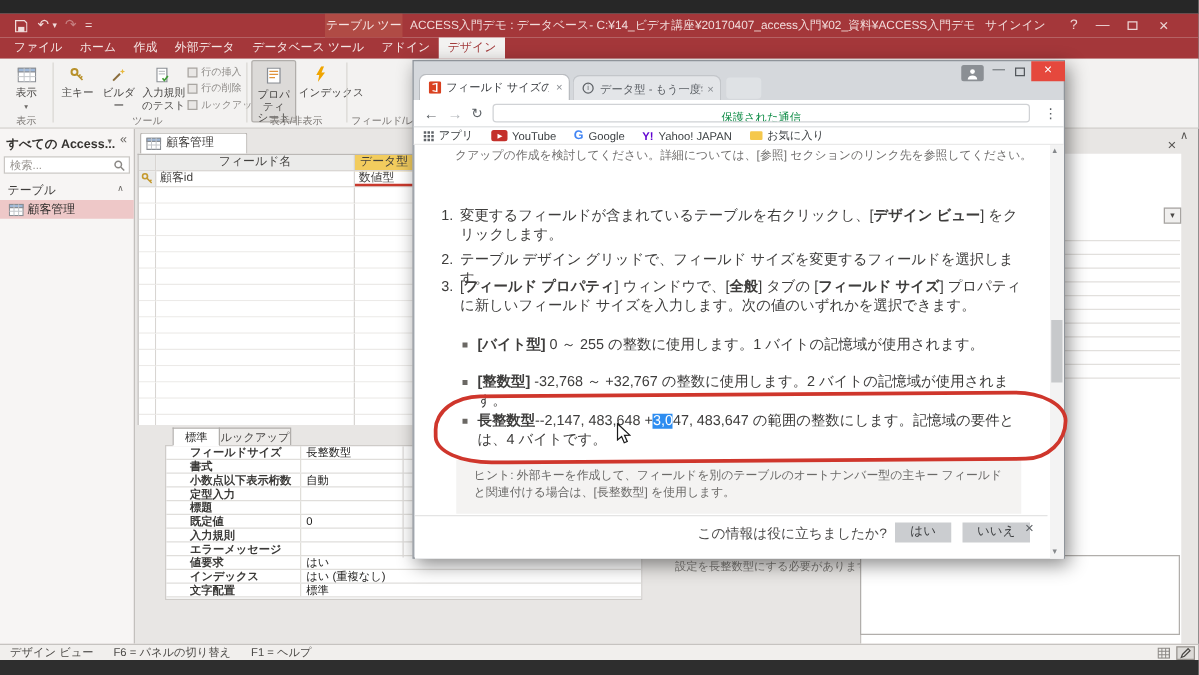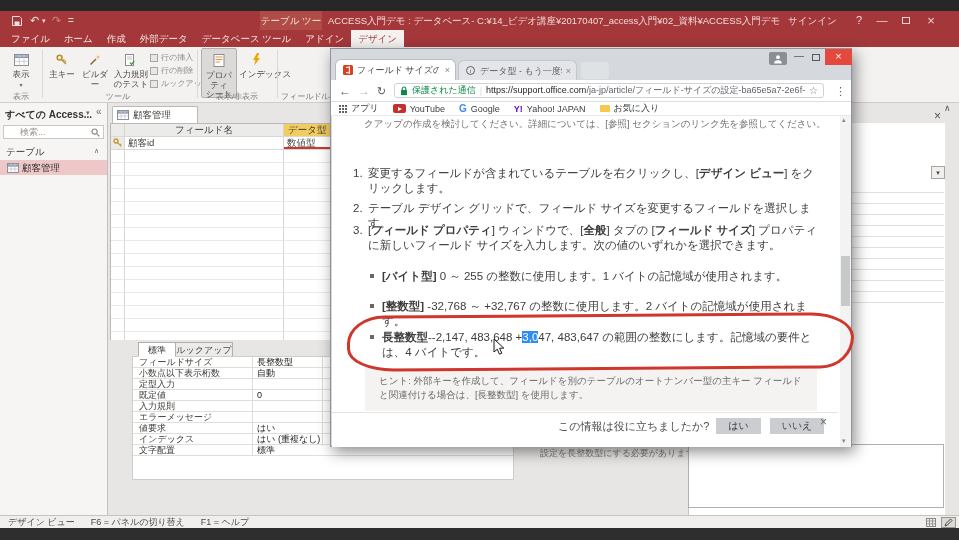--- a/index.html
+++ b/index.html
@@ -38,21 +38,21 @@
   .minirow{display:flex;align-items:center;gap:3px;height:13px;font-size:8px;color:#8f8c89;white-space:nowrap;}
   .mini-ic{display:inline-block;width:8px;height:8px;border:1px solid #a9a6a2;background:#e9e7e5;flex:none;}
   #small-col{position:absolute;left:150px;top:4px;width:46px;}
 
   
   .sidebar{position:absolute;left:0;top:103px;width:108px;height:412px;background:#f7f5f4;border-right:1px solid #c3c0bd;}
   .sb-title{position:absolute;left:5px;top:5px;font-size:10px;font-weight:bold;color:#34322f;white-space:nowrap;}
   .sb-dd{position:absolute;left:86px;top:6px;font-size:7px;color:#6b6865;}
   .sb-collapse{position:absolute;left:96px;top:3px;font-size:10px;color:#6b6865;}
   .sb-search{position:absolute;left:3px;top:22px;width:101px;height:14px;background:#fff;border:1px solid #cac7c4;}
-  .sb-search span{position:absolute;left:16px;top:0;line-height:12px;font-size:9px;color:#96928e;}
+  .sb-search span{position:absolute;left:4px;top:0;line-height:12px;font-size:9px;color:#96928e;}
   .sb-section{position:absolute;left:0;top:43px;width:107px;height:12px;}
   .sb-section .t{position:absolute;left:6px;font-size:9.5px;color:#3f3d3b;}
   .sb-section .c{position:absolute;right:8px;top:1px;font-size:7px;color:#6b6865;}
   .sb-item{position:absolute;left:0;top:57px;width:107px;height:15px;background:#eec8c8;}
   .sb-item span.lbl{position:absolute;left:22px;top:0;line-height:15px;font-size:9.5px;color:#2c2b2a;}
 
   
   .doc-tab{position:absolute;left:112px;top:106px;width:86px;height:17px;background:#fff;border:1px solid #bbb8b5;border-bottom:none;border-radius:2px 2px 0 0;}
   .doc-tab .lbl{position:absolute;left:20px;top:0;line-height:16px;font-size:9.5px;color:#3c3a39;}
   .doc-close{position:absolute;left:934px;top:110px;font-size:12px;color:#565452;line-height:12px;}
@@ -69,21 +69,21 @@
   .g-hd.g-type{background:#f2cc5e;padding-left:4px;}
   .g-body .g-cell{border-bottom:1px solid #eceae8;background:#fff;}
   .red-underline{position:absolute;left:284px;top:147px;width:155px;height:2px;background:#c93a2e;z-index:3;}
 
   
   .ptab{position:absolute;height:15px;font-size:9px;text-align:center;line-height:14px;}
   .ptab1{left:138px;top:342px;width:38px;background:#fff;border:1px solid #b1aeab;border-bottom:1px solid #fff;z-index:2;color:#2d2c2b;}
   .ptab2{left:175px;top:342px;width:58px;background:#edebe9;border:1px solid #b1aeab;color:#4b4947;}
   .ptable{position:absolute;left:132px;top:356px;width:382px;height:124px;background:#fff;border:1px solid #cfccc9;}
   .prow{display:flex;height:11px;border-bottom:1px solid #e0dedb;font-size:9px;line-height:10px;}
-  .prow .k{width:120px;flex:none;border-right:1px solid #e0ded b;padding-left:6px;color:#3b3a38;border-right:1px solid #e0ded9;}
+  .prow .k{width:108px;flex:none;border-right:1px solid #e0ded b;padding-left:19px;color:#3b3a38;border-right:1px solid #e0ded9;font-weight:bold;}
   .prow .v{padding-left:4px;color:#1c1b1a;}
   .pvline{position:absolute;left:322px;top:357px;width:1px;height:89px;background:#dedcd9;}
   .help-note{position:absolute;left:540px;top:447px;font-size:9px;color:#7b7975;}
 
   
   .rpanel{position:absolute;left:688px;top:123px;width:257px;height:392px;background:#fff;border-left:1px solid #c6c3c0;}
   .rp-line{position:absolute;left:0;width:255px;height:11px;border-bottom:1px solid #e2e0dd;}
   .rp-combo{position:absolute;left:931px;top:166px;width:14px;height:13px;background:#f0efee;border:1px solid #a7a4a1;text-align:center;font-size:7px;line-height:11px;color:#4a4846;}
   .bottombox{position:absolute;left:688px;top:444px;width:256px;height:64px;background:#fff;border:1px solid #b1aeab;}
 
@@ -101,21 +101,21 @@
   .c-max{position:absolute;left:481px;top:5px;width:8px;height:7px;border:1px solid #54585d;}
   .c-close{position:absolute;left:494px;top:0;width:27px;height:16px;background:#e5483d;color:#fff;text-align:center;line-height:15px;font-size:11px;}
   .c-tab{position:absolute;height:21px;border-radius:6px 6px 0 0;font-size:9px;color:#3b3e42;}
   .c-tab1{left:4px;top:10px;width:121px;background:#fff;border:1px solid #b9bcc0;border-bottom:none;z-index:2;}
   .c-tab2{left:127px;top:11px;width:119px;height:20px;background:#e3e5e8;border:1px solid #c3c6ca;border-bottom:none;color:#5a5e63;}
   .c-tab .ttl{position:absolute;left:21px;top:0;line-height:20px;white-space:nowrap;overflow:hidden;width:82px;}
   .c-tab .tx{position:absolute;right:5px;top:0;line-height:20px;font-size:9px;color:#85898e;}
   .c-stub{position:absolute;left:250px;top:13px;width:28px;height:17px;background:#dfe2e5;border-radius:3px;}
   .c-toolbar{position:absolute;left:0;top:31px;width:520px;height:22px;background:#fff;border-bottom:1px solid #dcdee0;}
   .nav{position:absolute;top:0;line-height:22px;font-size:12px;color:#5a5f64;}
-  .urlbox{position:absolute;left:63px;top:3px;width:430px;height:15px;border:1px solid #d0d2d5;border-radius:3px;background:#fff;display:flex;align-items:center;padding:0 5px;gap:4px;font-size:9px;white-space:nowrap;overflow:hidden;}
+  .urlbox{position:absolute;left:63px;top:3px;width:430px;height:15px;border:1px solid #d0d2d5;border-radius:3px;background:#fff;display:flex;align-items:center;padding:0 5px;gap:4px;font-size:9px;white-space:nowrap;overflow:hidden;flex-direction:column;}
   .secure{color:#0a8a43;flex:none;}
   .usep{color:#d6d8da;flex:none;}
   .u-host{color:#26282b;}
   .u-path{color:#5f6368;overflow:hidden;flex:1;}
   .u-star{color:#6f7477;font-size:10px;flex:none;}
   .dots{position:absolute;left:504px;top:0;line-height:22px;font-size:11px;color:#5a5f64;}
   .c-bookmarks{position:absolute;left:0;top:53px;width:520px;height:14px;background:#fff;border-bottom:1px solid #e9e9e9;display:flex;align-items:center;padding-left:8px;gap:14px;font-size:9px;color:#3c4043;}
   .bm{display:flex;align-items:center;gap:4px;white-space:nowrap;}
   .bm-apps{width:8px;height:8px;position:relative;}
   .bm-apps i{position:absolute;left:0;top:0;width:2px;height:2px;background:#5f6368;box-shadow:3px 0 #5f6368,6px 0 #5f6368,0 3px #5f6368,3px 3px #5f6368,6px 3px #5f6368,0 6px #5f6368,3px 6px #5f6368,6px 6px #5f6368;}
@@ -423,25 +423,33 @@
   <div class="red-underline"></div>
 
   <div class="ptab ptab1">標準</div>
   <div class="ptab ptab2">ルックアップ</div>
   <div class="ptable" id="ptable">
       <div class="prow">
         <div class="k">フィールドサイズ</div>
         <div class="v">長整数型</div>
       </div>
       <div class="prow">
+        <div class="k">書式</div>
+        <div class="v"></div>
+      </div>
+      <div class="prow">
         <div class="k">小数点以下表示桁数</div>
         <div class="v">自動</div>
       </div>
       <div class="prow">
         <div class="k">定型入力</div>
+        <div class="v"></div>
+      </div>
+      <div class="prow">
+        <div class="k">標題</div>
         <div class="v"></div>
       </div>
       <div class="prow">
         <div class="k">既定値</div>
         <div class="v">0</div>
       </div>
       <div class="prow">
         <div class="k">入力規則</div>
         <div class="v"></div>
       </div>

